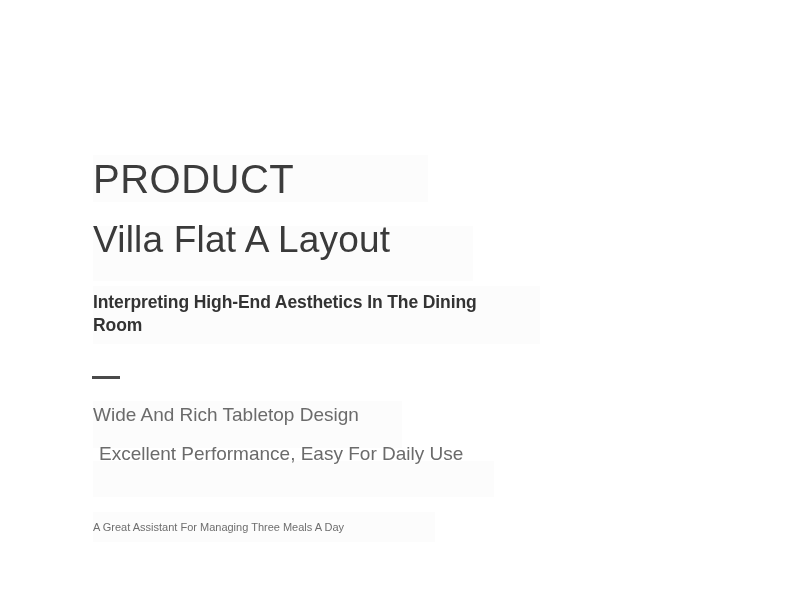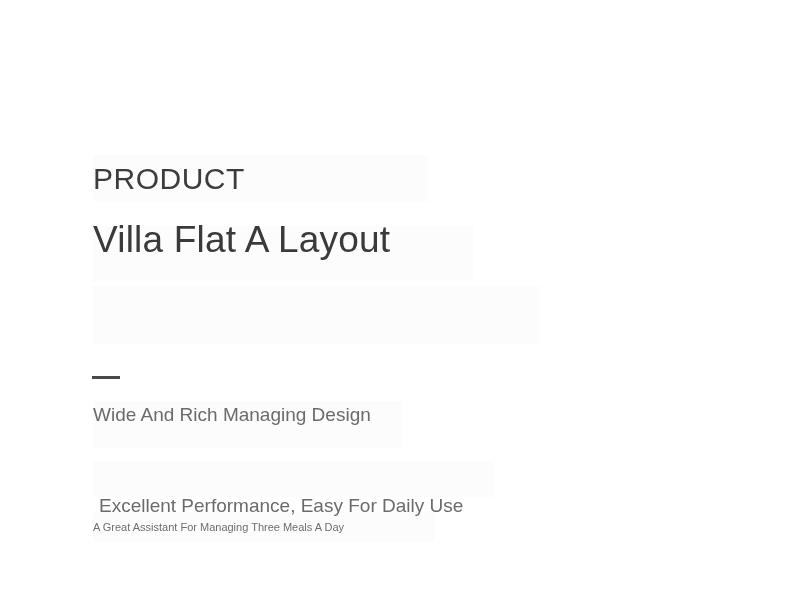--- a/index.html
+++ b/index.html
@@ -40,21 +40,21 @@
   .text-layer {
     position: absolute;
     inset: 0;
     z-index: 1;
   }
 
   .eyebrow {
     position: absolute;
     left: 93px;
     top: 156px;
-    font-size: 30px;
+    font-size: 40px;
     line-height: 46px;
     font-weight: 400;
     letter-spacing: 0.5px;
     color: #3c3c3c;
     white-space: nowrap;
   }
 
   .headline {
     position: absolute;
     left: 93px;
@@ -96,21 +96,21 @@
     width: 300px;
     font-size: 19px;
     line-height: 22px;
     font-weight: 400;
     color: #6b6b6b;
   }
 
   .benefit {
     position: absolute;
     left: 99px;
-    top: 493px;
+    top: 441px;
     font-size: 19px;
     line-height: 26px;
     font-weight: 400;
     color: #6b6b6b;
     white-space: nowrap;
   }
 
   .caption {
     position: absolute;
     left: 93px;
@@ -133,23 +133,24 @@
   <div class="plate plate-feature"></div>
   <div class="plate plate-benefit"></div>
   <div class="plate plate-caption"></div>
 
   <div class="text-layer">
 
     <div class="eyebrow">PRODUCT</div>
 
     <div class="headline">Villa Flat A Layout</div>
 
+    <div class="subtitle">Interpreting High-End Aesthetics In The Dining Room</div>
 
     <div class="divider"></div>
 
-    <div class="feature">Wide And Rich Managing Design</div>
+    <div class="feature">Wide And Rich Tabletop Design</div>
 
     <div class="benefit">Excellent Performance, Easy For Daily Use</div>
 
     <div class="caption">A Great Assistant For Managing Three Meals A Day</div>
 
   </div>
 </div>
 
 </body></html>

